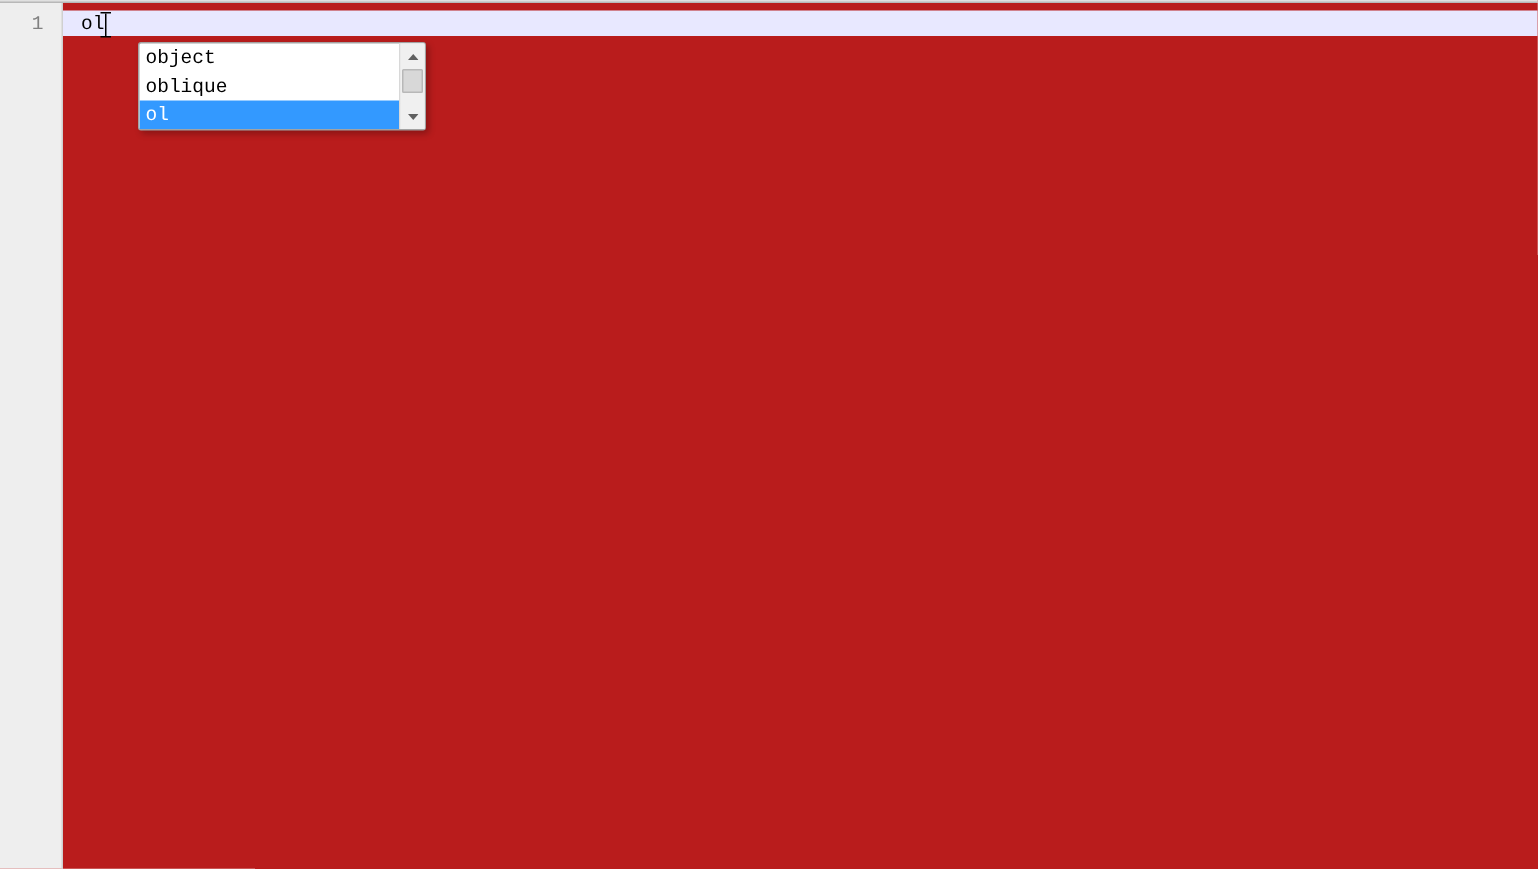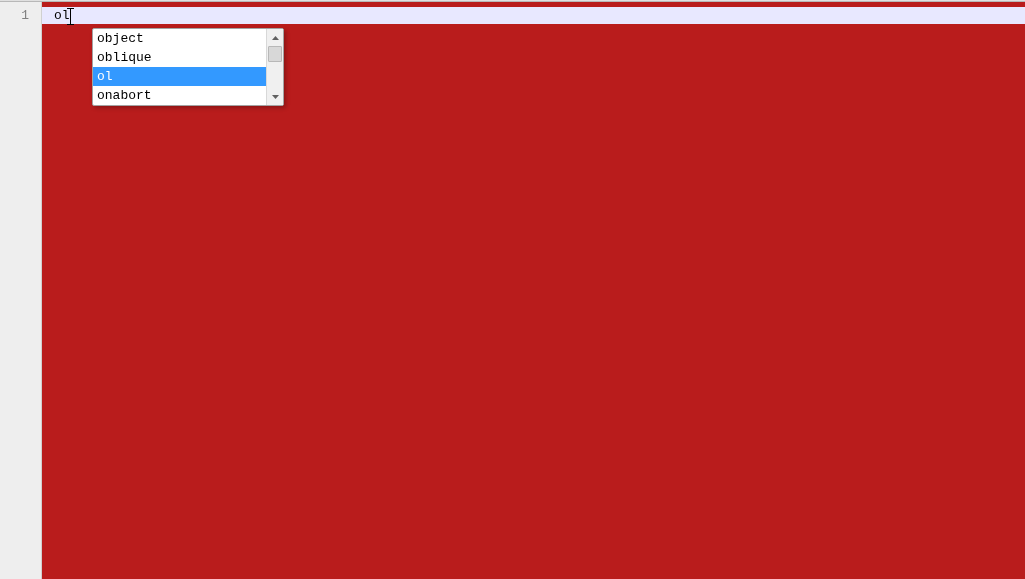--- a/index.html
+++ b/index.html
@@ -160,21 +160,20 @@
   </div>
   <div class="code-area">
     <div class="current-line"></div>
     <div class="code-text"><span>ol</span><span class="cursor"><span class="cursor-beam" style="top:-1px;left:-3px;"></span><span class="cursor-beam" style="bottom:-1px;left:-3px;"></span></span></div>
 
     <div class="autocomplete-popup">
       <div class="autocomplete-list">
         <div class="autocomplete-item"><span>object</span></div>
         <div class="autocomplete-item"><span>oblique</span></div>
         <div class="autocomplete-item selected"><span>ol</span></div>
-        <div class="autocomplete-item"><span>onabort</span></div>
       </div>
       <div class="autocomplete-scrollbar">
         <div class="scroll-arrow">
           <svg viewBox="0 0 7 4">
               <polygon points="3.5,0 7,4 0,4" fill="#606060"></polygon>
             </svg>
         </div>
         <div class="scroll-track">
           <div class="scroll-thumb"></div>
         </div>

